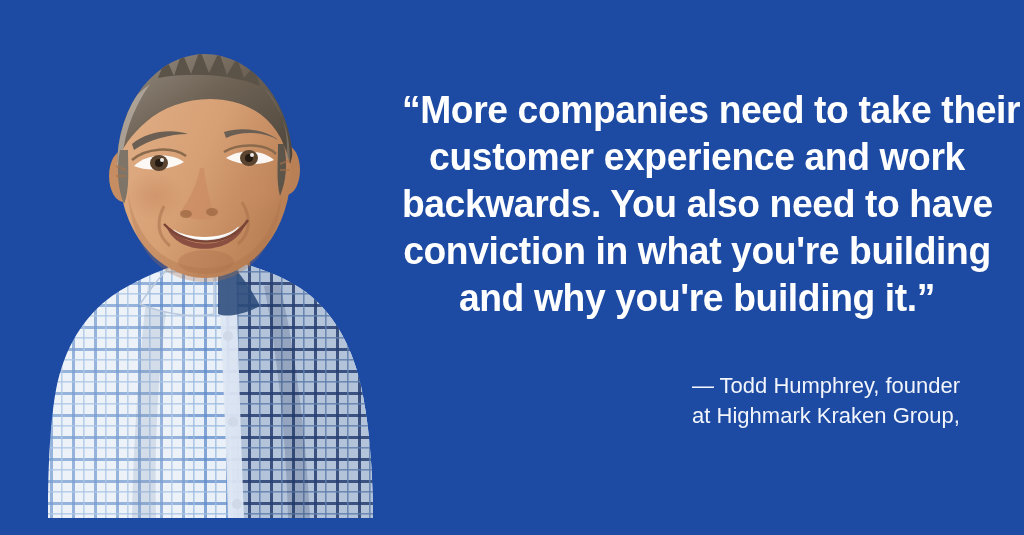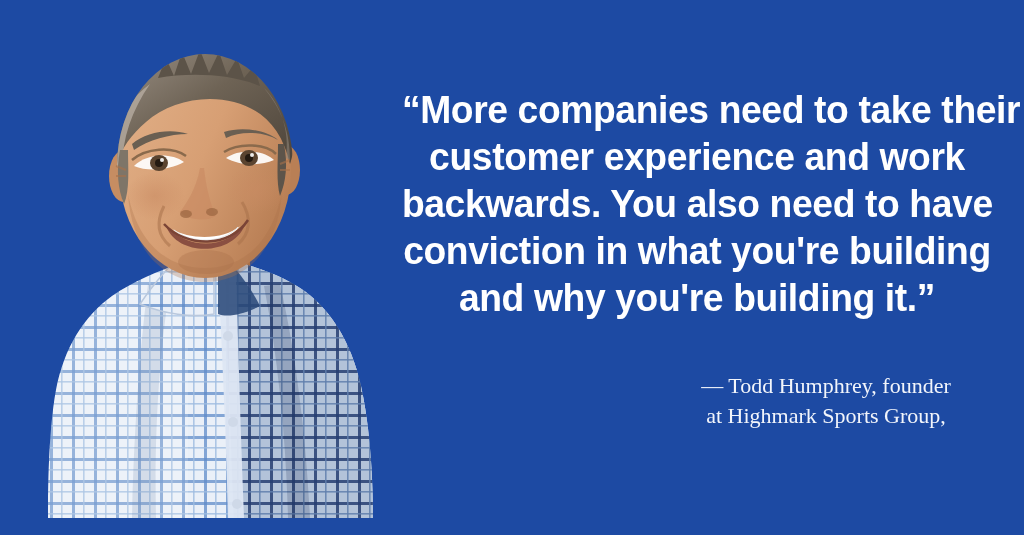--- a/index.html
+++ b/index.html
@@ -51,21 +51,21 @@
   #attribution-block {
     position: absolute;
     left: 650px;
     top: 371px;
     width: 352px;
     text-align: center;
   }
   .attrib-line {
     display: block;
     color: #f2f5fb;
-    font-family: Liberation Serif, serif;
+    font-family: Liberation Sans, sans-serif;
     font-weight: 400;
     font-size: 22px;
     line-height: 29.5px;
     white-space: nowrap;
   }
 </style>
 </head>
 <body>
 
 <div id="stage" style="background: rgb(29, 74, 163);">
@@ -213,16 +213,16 @@
   <div id="quote-block">
     <span class="quote-line">“More companies need to take their</span>
     <span class="quote-line">customer experience and work</span>
     <span class="quote-line">backwards. You also need to have</span>
     <span class="quote-line">conviction in what you're building</span>
     <span class="quote-line">and why you're building it.”</span>
   </div>
 
   <div id="attribution-block">
     <span class="attrib-line">— Todd Humphrey, founder</span>
-    <span class="attrib-line">at Highmark Sports Group,</span>
+    <span class="attrib-line">at Highmark Kraken Group,</span>
   </div>
 
 </div>
 
 </body></html>

